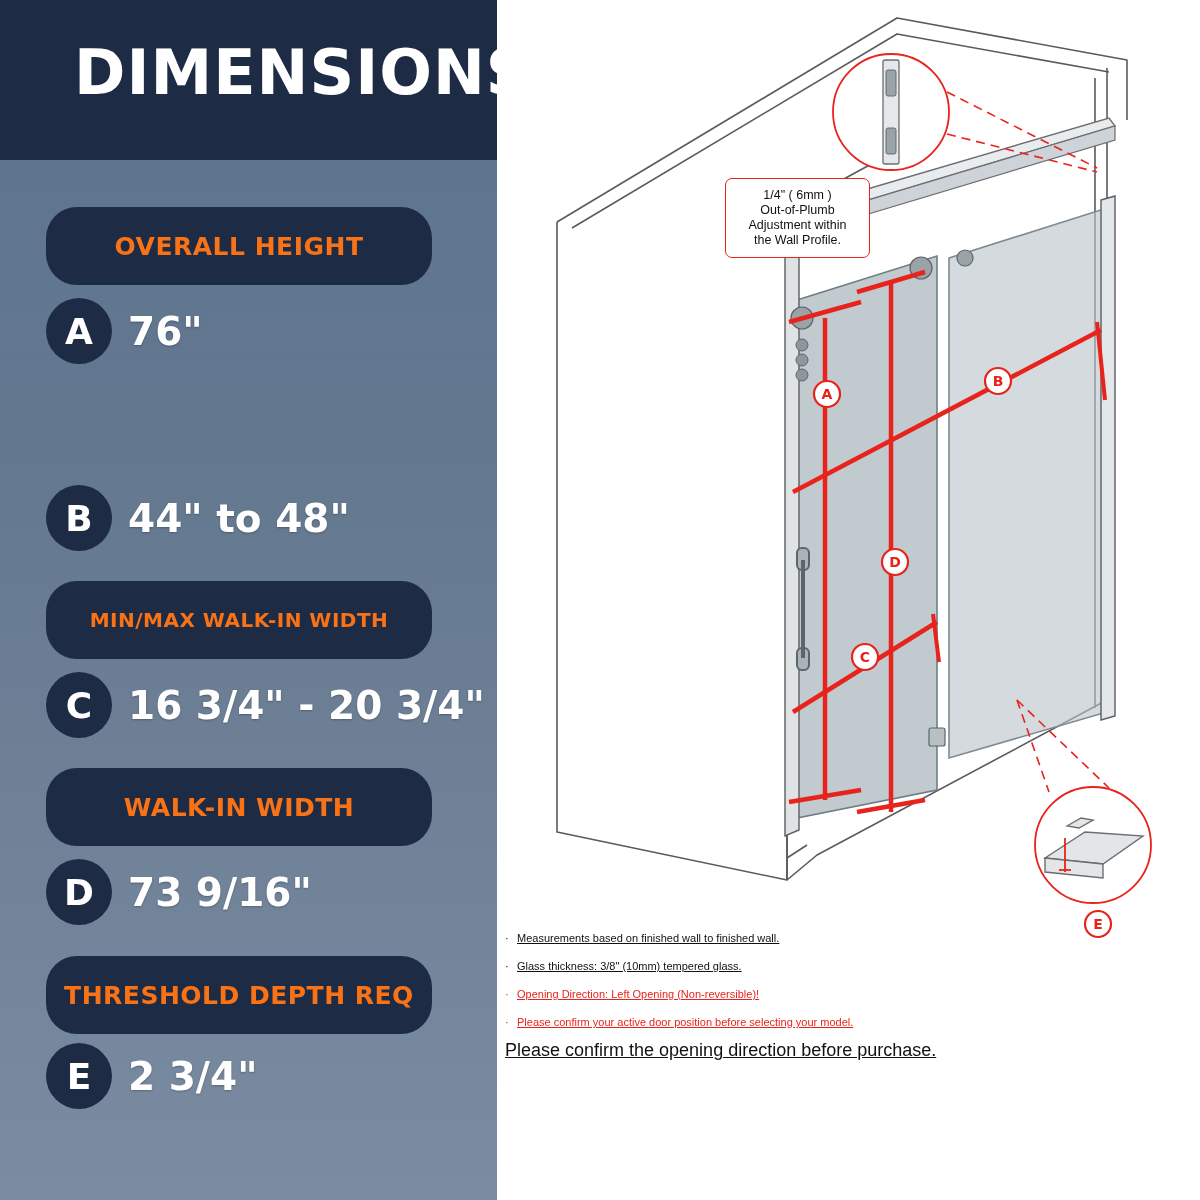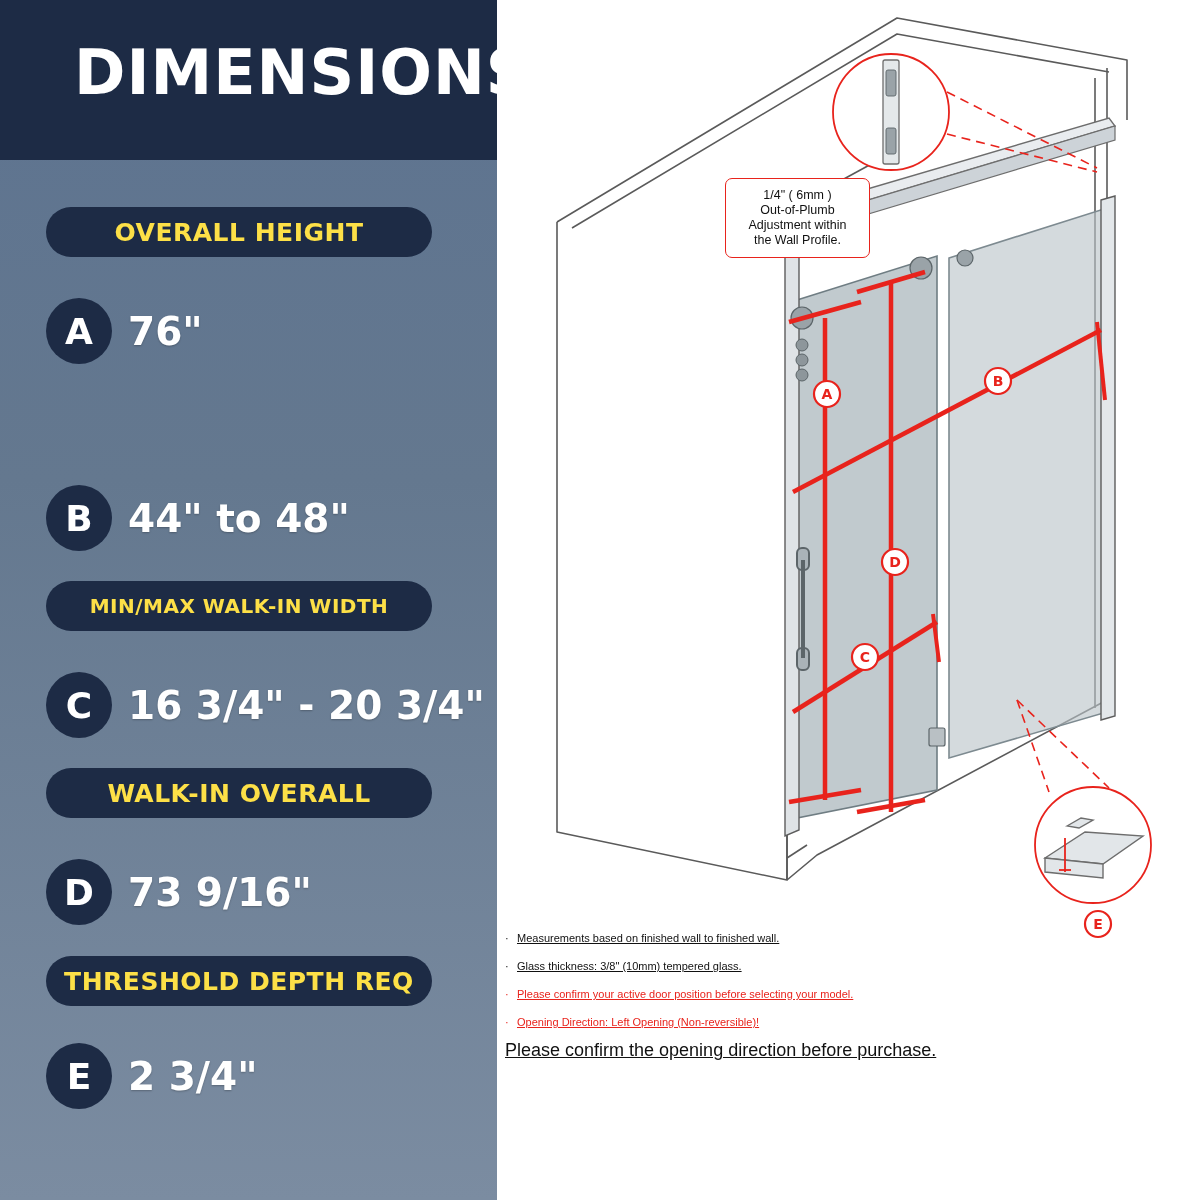--- a/index.html
+++ b/index.html
@@ -20,24 +20,24 @@
     background:#1d2b45;
     border-bottom-right-radius:46px;
   }
   #header-title{
     position:absolute;left:46px;top:36px;
     color:#ffffff;font-size:62px;font-weight:bold;letter-spacing:1px;
     font-family:"DejaVu Sans", sans-serif;
     margin-left:28px;
   }
   .label-pill{
-    position:absolute;left:46px;width:386px;height:50px;
+    position:absolute;left:46px;width:386px;height:78px;
     background:#1d2b45;border-radius:31px;
     display:flex;align-items:center;justify-content:center;
-    color:#fde047;font-size:25px;font-weight:bold;letter-spacing:.5px;
+    color:#f97316;font-size:25px;font-weight:bold;letter-spacing:.5px;
     font-family:"DejaVu Sans", sans-serif;
   }
   .label-pill.small{font-size:20px;}
   .value-row{
     position:absolute;left:46px;width:440px;height:68px;
     display:flex;align-items:center;
   }
   .badge{
     width:66px;height:66px;border-radius:50%;
     background:#1d2b45;color:#ffffff;
@@ -98,21 +98,21 @@
     <div class="badge">B</div>
     <div class="value-text">44" to 48"</div>
   </div>
 
   <div class="label-pill small" style="top:581px">MIN/MAX WALK-IN WIDTH</div>
   <div class="value-row" style="top:671px">
     <div class="badge">C</div>
     <div class="value-text">16 3/4" - 20 3/4"</div>
   </div>
 
-  <div class="label-pill" style="top:768px">WALK-IN OVERALL</div>
+  <div class="label-pill" style="top:768px">WALK-IN WIDTH</div>
   <div class="value-row" style="top:858px">
     <div class="badge">D</div>
     <div class="value-text">73 9/16"</div>
   </div>
 
   <div class="label-pill" style="top:956px">THRESHOLD DEPTH REQ</div>
   <div class="value-row" style="top:1042px">
     <div class="badge">E</div>
     <div class="value-text">2 3/4"</div>
   </div>
@@ -246,17 +246,17 @@
       <div>1/4" ( 6mm )</div>
       <div>Out-of-Plumb</div>
       <div>Adjustment within</div>
       <div>the Wall Profile.</div>
     </div>
   </div>
 
   <div id="notes">
     <p class="note-line"><span class="bullet">·</span><span class="txt">Measurements based on finished wall to finished wall.</span></p>
     <p class="note-line"><span class="bullet">·</span><span class="txt">Glass thickness: 3/8" (10mm) tempered glass.</span></p>
+    <p class="note-line red"><span class="bullet">·</span><span class="txt">Opening Direction: Left Opening (Non-reversible)!</span></p>
     <p class="note-line red"><span class="bullet">·</span><span class="txt">Please confirm your active door position before selecting your model.</span></p>
-    <p class="note-line red"><span class="bullet">·</span><span class="txt">Opening Direction: Left Opening (Non-reversible)!</span></p>
     <p class="note-plain">Please confirm the opening direction before purchase.</p>
   </div>
 </div>
 
 </body></html>

